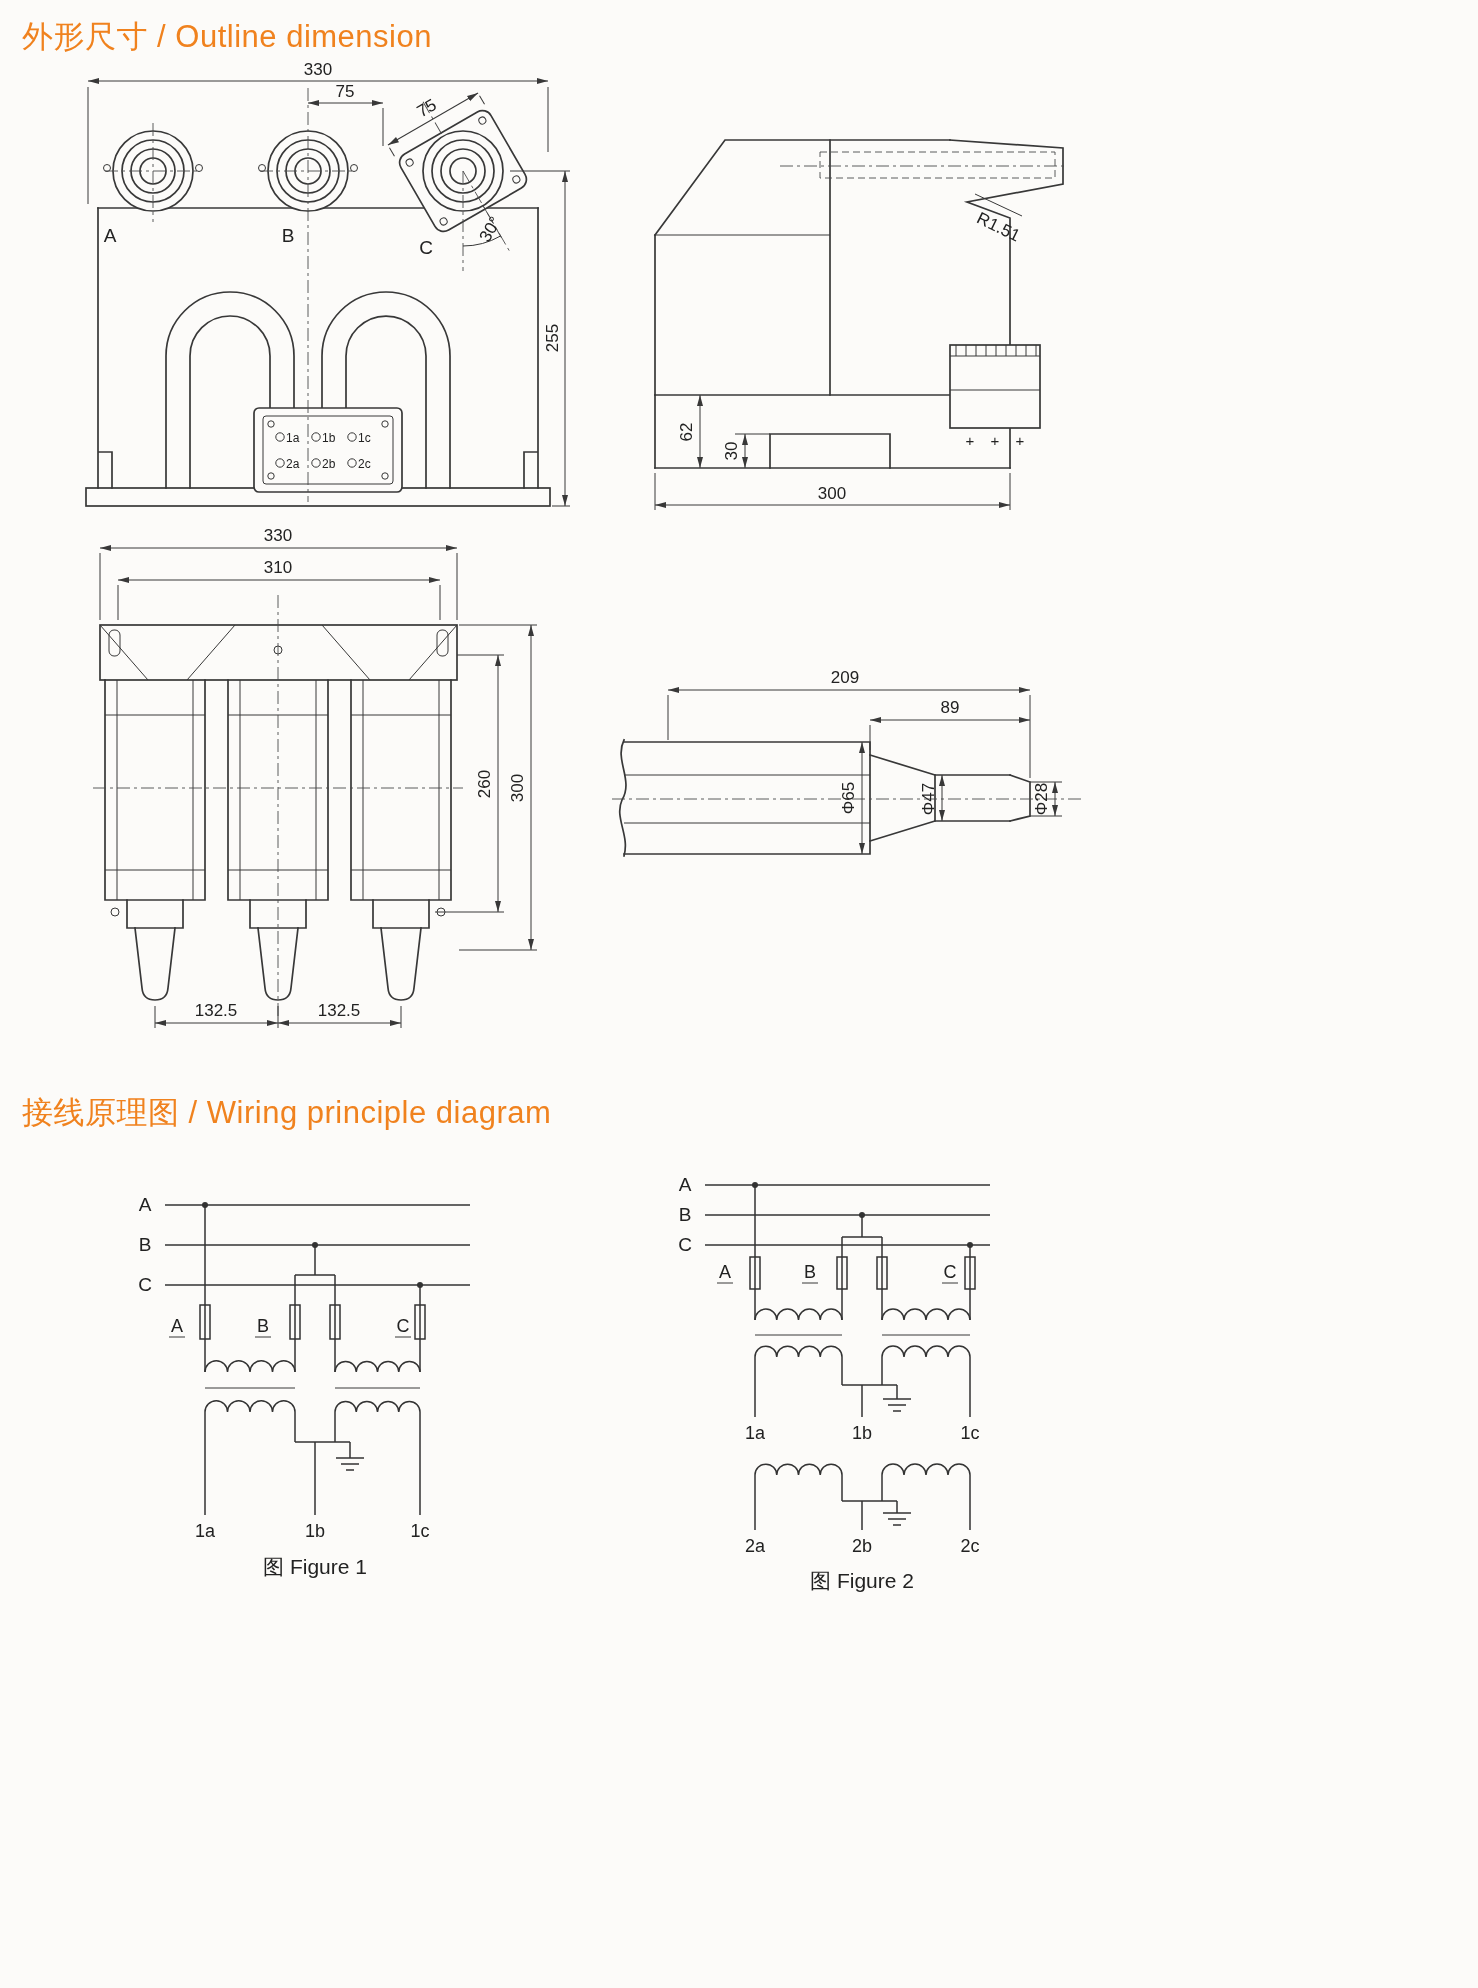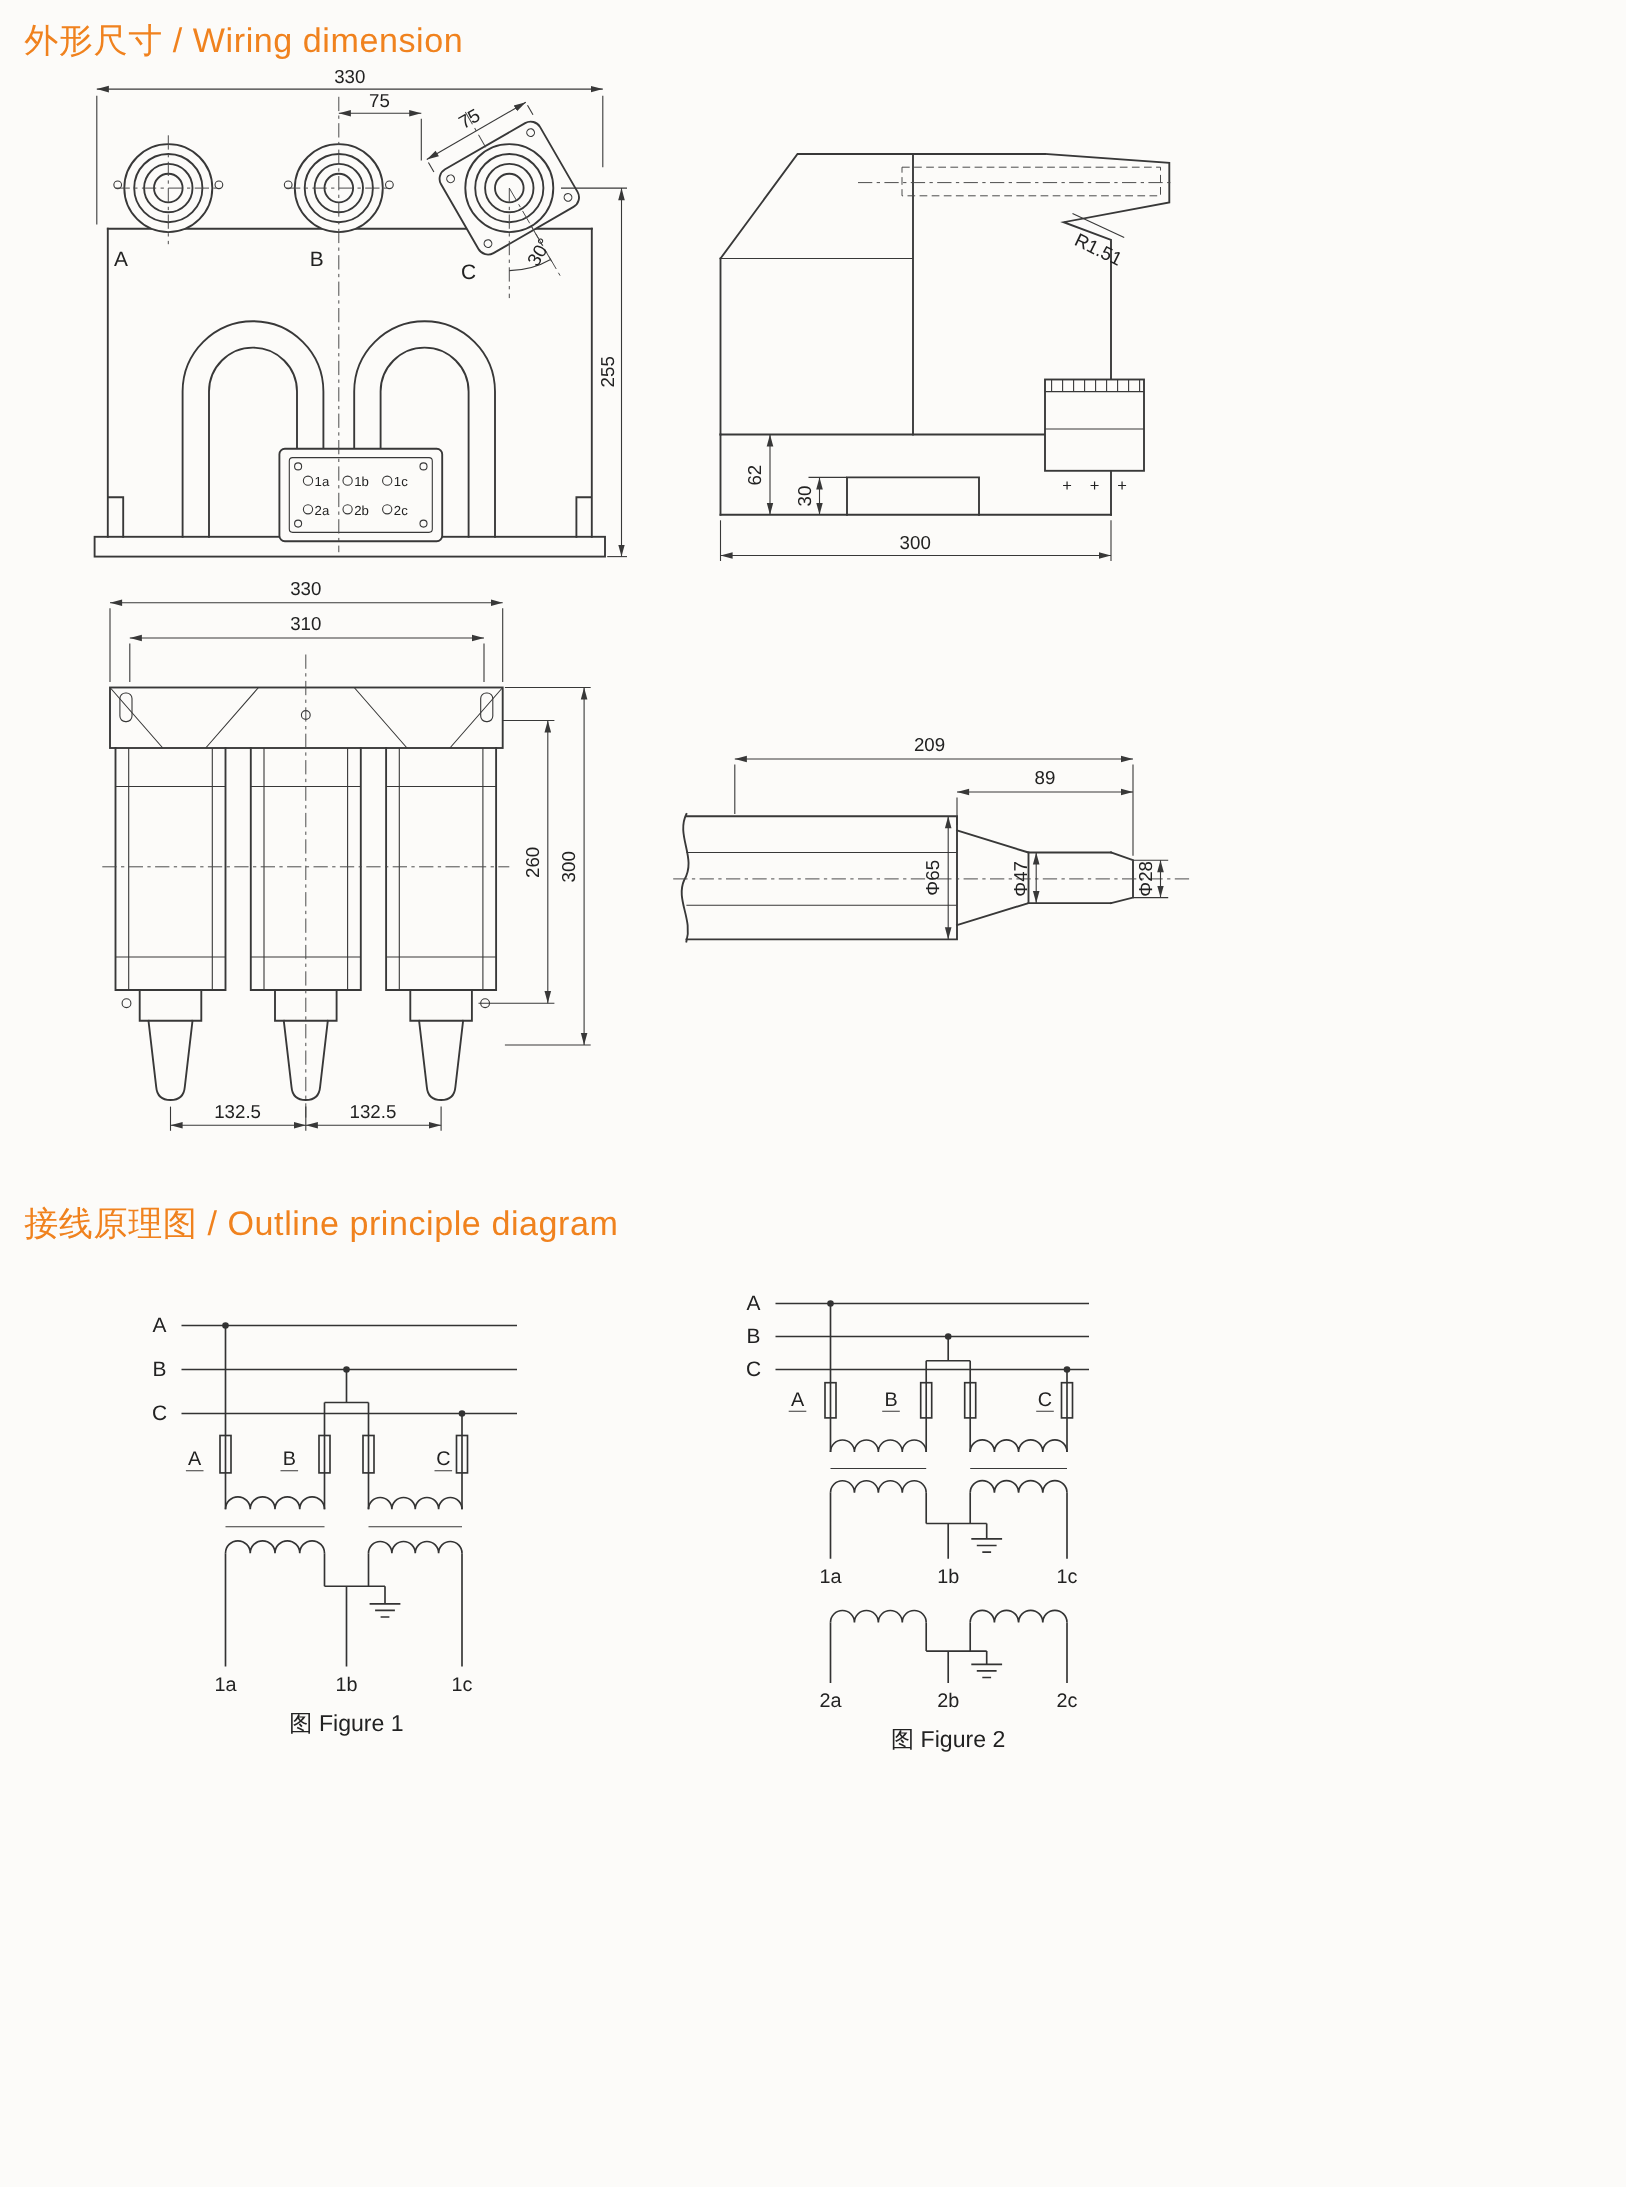--- a/index.html
+++ b/index.html
@@ -34,21 +34,21 @@
     <defs>
       <marker id="arrE" markerWidth="13" markerHeight="9" refX="11" refY="4" orient="auto" markerUnits="userSpaceOnUse">
         <path d="M0,1 L11,4 L0,7 Z" fill="#383838"></path>
       </marker>
       <marker id="arrS" markerWidth="13" markerHeight="9" refX="1" refY="4" orient="auto" markerUnits="userSpaceOnUse">
         <path d="M12,1 L1,4 L12,7 Z" fill="#383838"></path>
       </marker>
     </defs>
   </svg>
 
-  <div class="hdr" style="top:16px">外形尺寸 / Wiring dimension</div>
+  <div class="hdr" style="top:16px">外形尺寸 / Outline dimension</div>
 
   <svg style="left:58px; top:56px" width="520" height="460" viewBox="0 0 520 460">
 
     <g>
       <line class="o" x1="40" y1="152" x2="480" y2="152"></line>
       <path class="o" d="M40 152 L40 432 M480 152 L480 432 M40 396 L54 396 L54 432 M480 396 L466 396 L466 432"></path>
       <rect class="o" x="28" y="432" width="464" height="18"></rect>
       <path class="o" d="M108 432 L108 300 A64 64 0 0 1 236 300 L236 432"></path>
       <path class="o" d="M132 432 L132 300 A40 40 0 0 1 212 300 L212 432"></path>
       <path class="o" d="M264 432 L264 300 A64 64 0 0 1 392 300 L392 432"></path>
@@ -301,21 +301,21 @@
       <text class="dt" x="322" y="139" transform="rotate(-90 322 139)">Φ47</text>
     </g>
     <g>
       <line class="t" x1="418" y1="122" x2="450" y2="122"></line>
       <line class="t" x1="418" y1="156" x2="450" y2="156"></line>
       <line class="d" x1="443" y1="122" x2="443" y2="156"></line>
       <text class="dt" x="435" y="139" transform="rotate(-90 435 139)">Φ28</text>
     </g>
   </svg>
 
-  <div class="hdr" style="top:1092px">接线原理图 / Outline principle diagram</div>
+  <div class="hdr" style="top:1092px">接线原理图 / Wiring principle diagram</div>
 
   <svg style="left:115px; top:1160px" width="410" height="430" viewBox="0 0 410 430">
 
     <g>
       <line class="w2" x1="50" y1="45" x2="355" y2="45"></line>
       <line class="w2" x1="50" y1="85" x2="355" y2="85"></line>
       <line class="w2" x1="50" y1="125" x2="355" y2="125"></line>
       <text class="pl" x="30" y="51">A</text>
       <text class="pl" x="30" y="91">B</text>
       <text class="pl" x="30" y="131">C</text>

